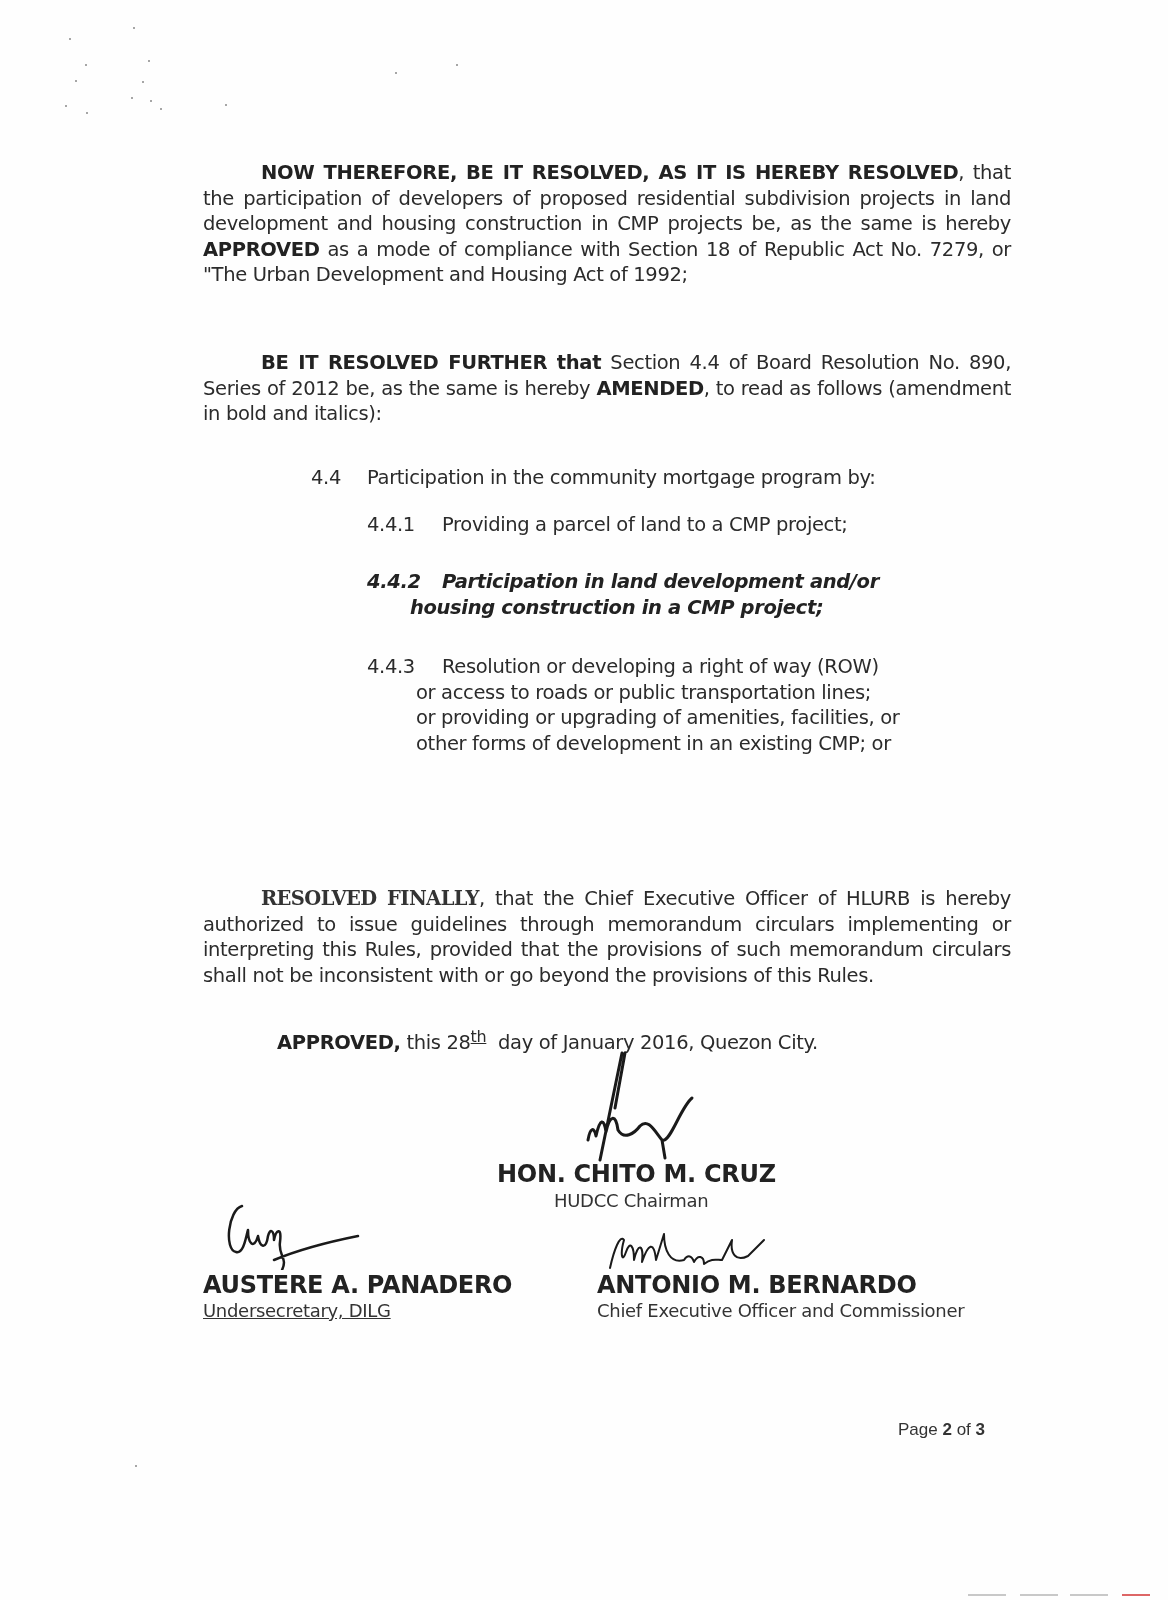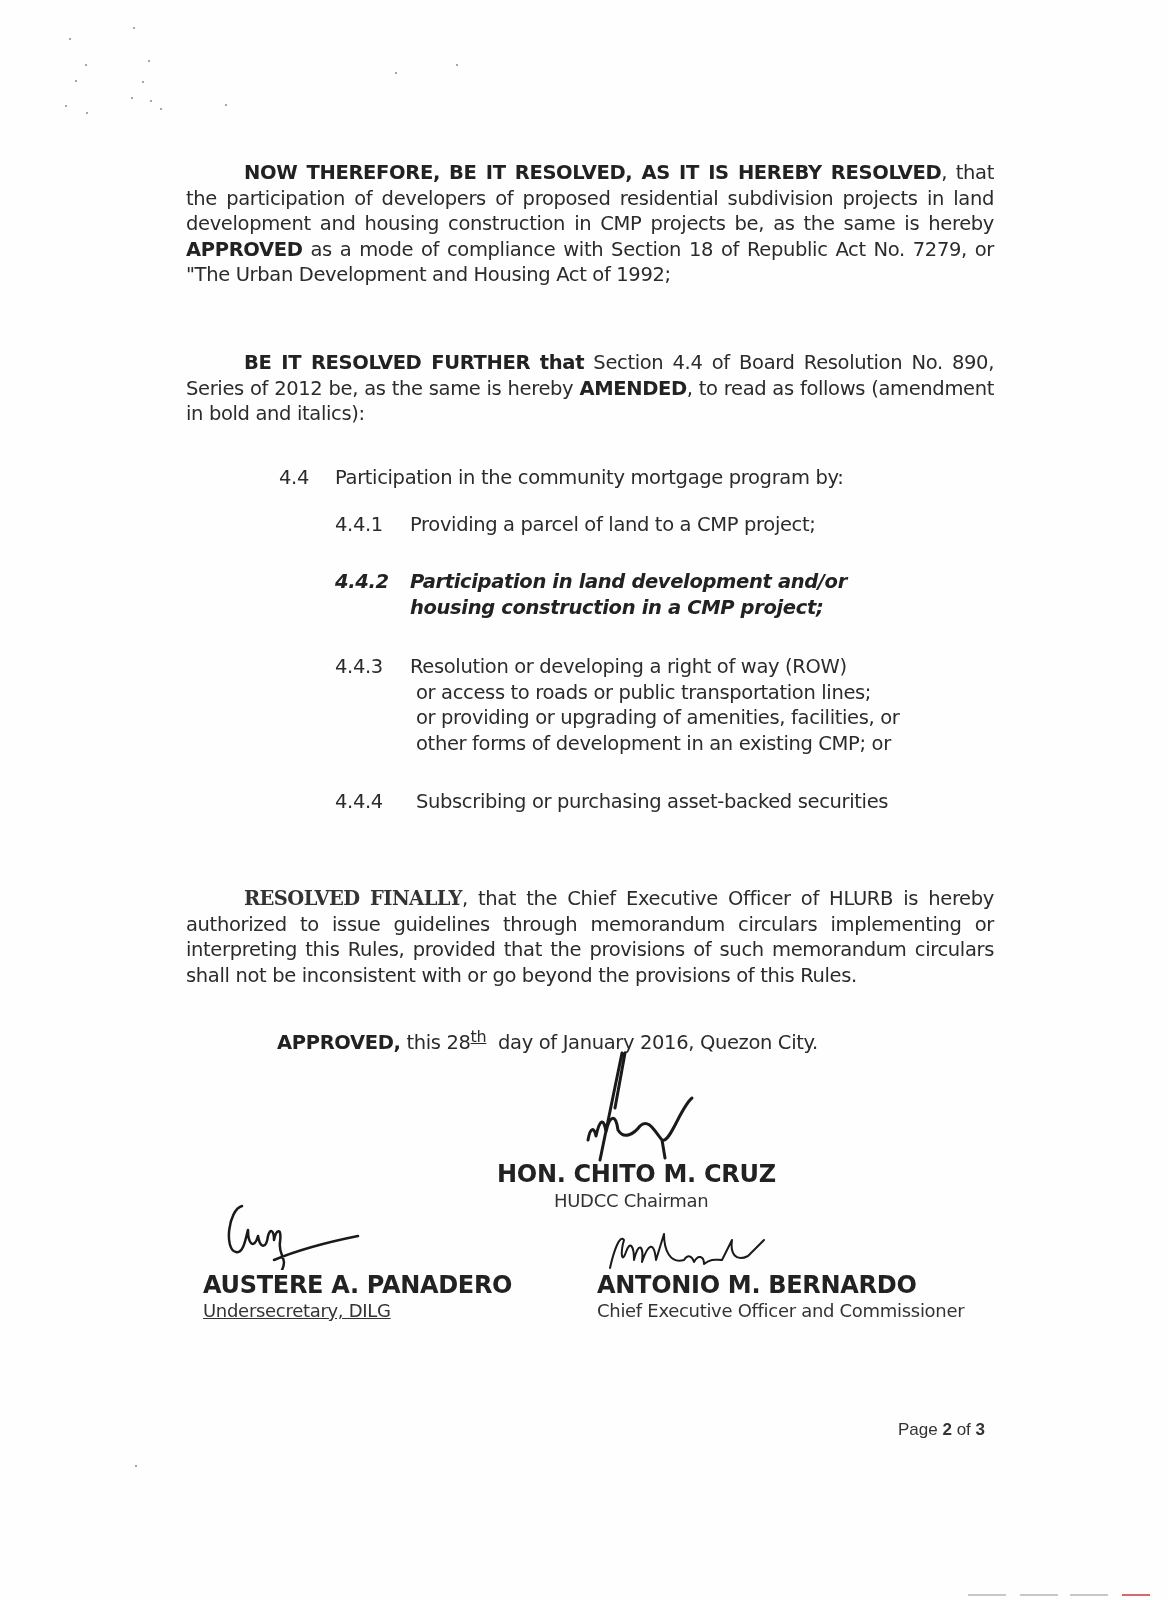--- a/index.html
+++ b/index.html
@@ -14,39 +14,39 @@
       color: #2b2b2b;
     }
     .page {
       position: absolute; left: 0; top: 0;
       width: 1168px; height: 1600px;
       background: #fefefe;
     }
     .speck { position: absolute; width: 2px; height: 2px; background: #555; border-radius: 50%; opacity: .7; }
     .para {
       position: absolute;
-      left: 186px;
+      left: 203px;
       width: 808px;
       font-size: 19.5px;
       line-height: 25.5px;
       text-align: justify;
       letter-spacing: -0.35px;
       word-spacing: 0px;
     }
     .para .indent { display: inline-block; width: 58px; }
     .b { font-weight: bold; color: #222; }
     .serif-b { font-family: "DejaVu Serif", serif; font-weight: bold; letter-spacing: -0.6px; color: #333; }
     .item {
       position: absolute;
       font-size: 19.5px;
       line-height: 25.5px;
       letter-spacing: -0.35px;
       white-space: nowrap;
     }
-    .num { display: inline-block; }
+    .num { display: inline-block; margin-left: 32px; }
     .bi { font-weight: bold; font-style: italic; color: #222; }
     .sig-name { position: absolute; font-weight: bold; font-size: 24px; letter-spacing: -0.3px; color: #222; white-space: nowrap; }
     .sig-title { position: absolute; font-size: 18px; letter-spacing: -0.3px; color: #333; white-space: nowrap; }
     .signature { position: absolute; }
     .footer { position: absolute; left: 898px; top: 1420px; font-family: "Liberation Sans", sans-serif; font-size: 17px; color: #333; }
     .footer .b2 { font-weight: bold; }
     .dash { position: absolute; top: 1594px; height: 2px; background: #c8c8c8; }
     .dash.red { background: #d66; }
     sup { font-size: 16px; line-height: 0; text-decoration: underline; }
   </style>
@@ -95,21 +95,20 @@
   </div>
 
   <div class="item" style="left:335px;top:654px;">
     <div><span class="num" style="width:75px">4.4.3</span><span>Resolution or developing a right of way (ROW)</span></div>
     <div style="padding-left:81px"><span>or access to roads or public transportation lines;</span></div>
     <div style="padding-left:81px"><span>or providing or upgrading of amenities, facilities, or</span></div>
     <div style="padding-left:81px"><span>other forms of development in an existing CMP; or</span></div>
   </div>
 
   <div class="item" style="left:335px;top:789px;">
-    <div><span class="num" style="width:81px">4.4.4</span><span>Subscribing or purchasing asset-backed securities</span></div>
   </div>
 
   <div class="para" style="top:870px;margin-top:16px;">
     <span class="indent"></span><span class="serif-b">RESOLVED FINALLY</span><span>, that the Chief Executive Officer of HLURB is hereby authorized to issue guidelines through memorandum circulars implementing or interpreting this Rules, provided that the provisions of such memorandum circulars shall not be inconsistent with or go beyond the provisions of this Rules.</span>
   </div>
 
   <div class="item" style="left:277px;top:1030px;">
     <span class="b">APPROVED,</span><span> this 28</span><sup>th</sup><span style="white-space:pre">  day of January 2016, Quezon City.</span>
   </div>
 

